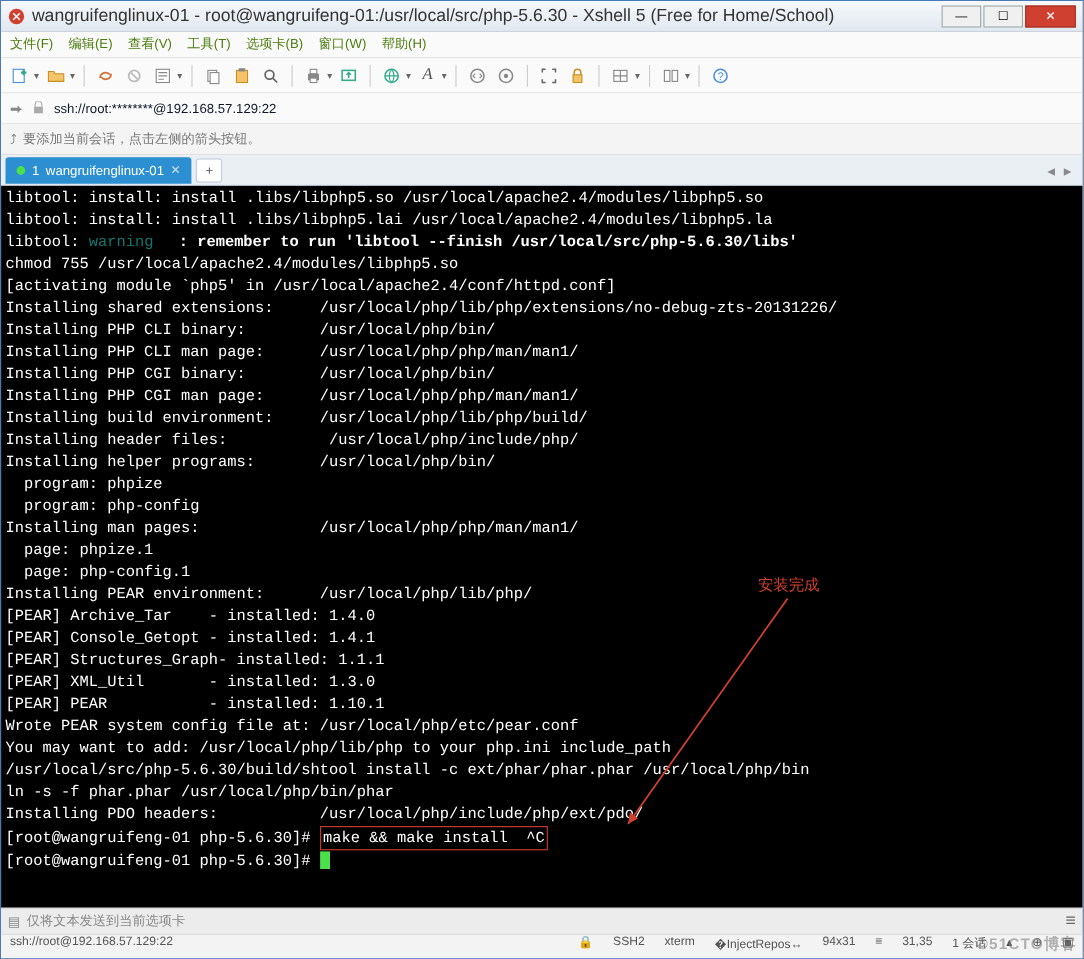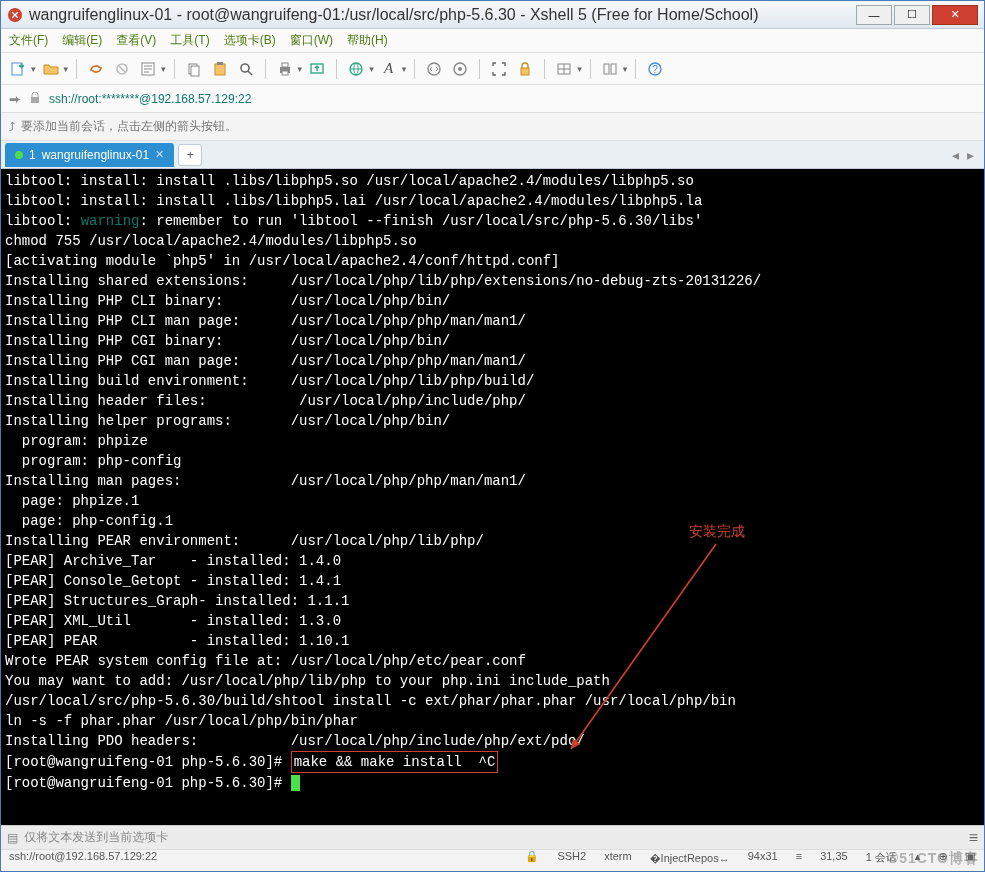--- a/index.html
+++ b/index.html
@@ -13,32 +13,32 @@
   .win-btn.close-btn { background:#d04030; color:#fff; border-color:#a03020; width:46px;}
   .menubar { height:24px; display:flex; align-items:center; padding:0 8px; gap:14px; background:#fafafa; border-bottom:1px solid #e0e0e0; }
   .menubar .menu-item { color:#4d7c0f; cursor:default; }
   .toolbar { height:32px; display:flex; align-items:center; padding:0 6px; gap:4px; background:#fafafa; border-bottom:1px solid #e0e0e0; }
   .toolbar .tb-btn { min-width:22px; height:22px; display:flex; align-items:center; justify-content:center; border:none; background:transparent; }
   .toolbar .divider { width:1px; height:20px; background:#ccc; margin:0 4px; }
   .toolbar .chev { font-size:9px; color:#666; margin-left:-2px; }
   .addressbar { height:28px; display:flex; align-items:center; padding:0 6px; gap:6px; background:#fafafa; border-bottom:1px solid #e0e0e0; }
   .addr-router { width:16px; height:16px; display:flex; align-items:center; justify-content:center; color:#888;}
   .addr-lock { width:14px; height:14px; color:#888; }
-  .addr-text { flex:1; color:#0f766e; font-size:12px; }
+  .addr-text { flex:1; color:#0f172a; font-size:12px; }
   .hintbar { height:28px; display:flex; align-items:center; padding:0 8px; gap:6px; background:#f4f4f4; border-bottom:1px solid #e0e0e0; color:#777;}
   .tabbar { height:28px; display:flex; align-items:center; background:#eaeff4; border-bottom:1px solid #c0cad8; padding-left:4px; }
   .tab { height:24px; display:flex; align-items:center; gap:6px; padding:0 10px; background:#2b8fd1; color:#fff; border-radius:3px 3px 0 0; font-size:12px;}
   .tab .dot { width:8px;height:8px;border-radius:50%;background:#4be04b;}
   .tab .tab-close { font-size:11px; color:#cde; }
   .tab-add { width:24px;height:22px;display:flex;align-items:center;justify-content:center;border:1px solid #c0cad8;background:#fff;margin-left:4px;border-radius:3px;color:#555;}
   .tabbar .spacer { flex:1; }
   .tab-nav { color:#888; padding:0 8px; font-size:14px; letter-spacing:2px;}
   .terminal { flex:1; background:#000; color:#fff; font-family:"Courier New",monospace; font-size:14px; line-height:20px; padding:2px 4px; white-space:pre; overflow:hidden; position:relative;}
   .terminal .warn { color:#0f766e; }
-  .terminal .bold { font-weight:normal; }
+  .terminal .bold { font-weight:bold;margin-left:23px; }
   .terminal .cmdbox { border:1px solid #d04030; padding:0 2px; display:inline-block; }
   .annotation { position:absolute; color:#d04030; font-family:"Microsoft YaHei",sans-serif; font-size:14px; }
   .arrow-svg { position:absolute; pointer-events:none; }
   .cursor-block { display:inline-block; width:9px; height:16px; background:#4be04b; vertical-align:middle;}
   .sendbar { height:24px; display:flex; align-items:center; padding:0 6px; gap:6px; background:#ececec; border-top:1px solid #ccc; color:#888;}
   .sendbar .burger { margin-left:auto; color:#666; font-size:16px;}
   .statusbar { height:22px; display:flex; padding:0 8px; gap:18px; background:#f3f3f3; border-top:1px solid #ddd; color:#555; font-size:11px;}
   .statusbar .flex { flex:1; }
   .watermark { position:absolute; right:6px; bottom:4px; color:rgba(120,120,120,0.55); font-size:14px; font-weight:700; letter-spacing:1px; pointer-events:none;}
 </style>

